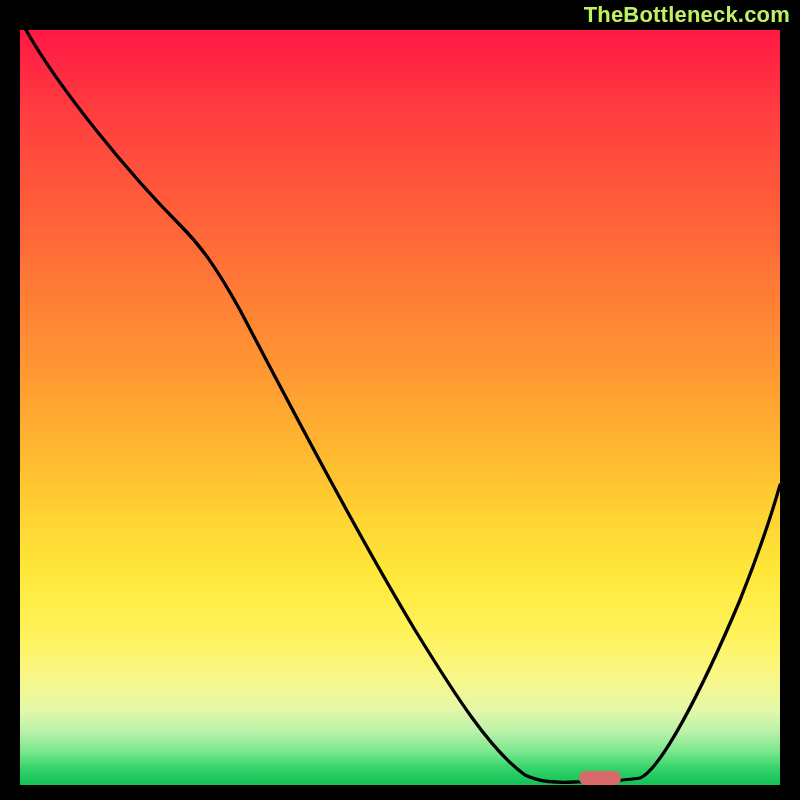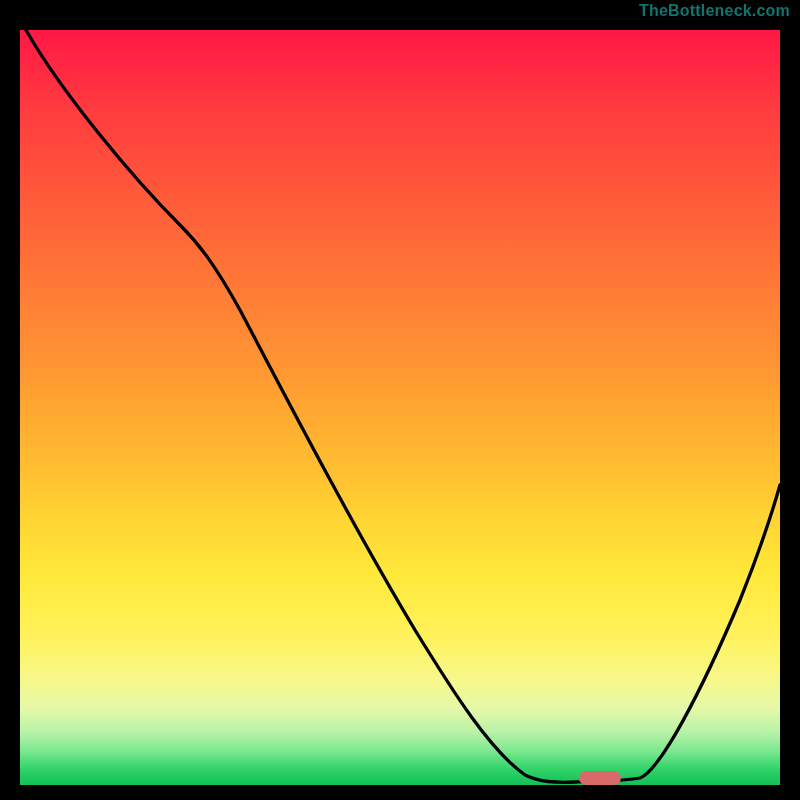--- a/index.html
+++ b/index.html
@@ -14,22 +14,22 @@
   .frame {
     position: relative;
     width: 800px;
     height: 800px;
     background: #000;
   }
   .watermark {
     position: absolute;
     top: 2px;
     right: 10px;
-    color: #0f766e;
-    font-size: 16px;
+    color: #bef264;
+    font-size: 22px;
     font-weight: 600;
     letter-spacing: 0.2px;
     user-select: none;
   }
   .plot {
     position: absolute;
     left: 20px;
     top: 30px;
     width: 760px;
     height: 755px;

